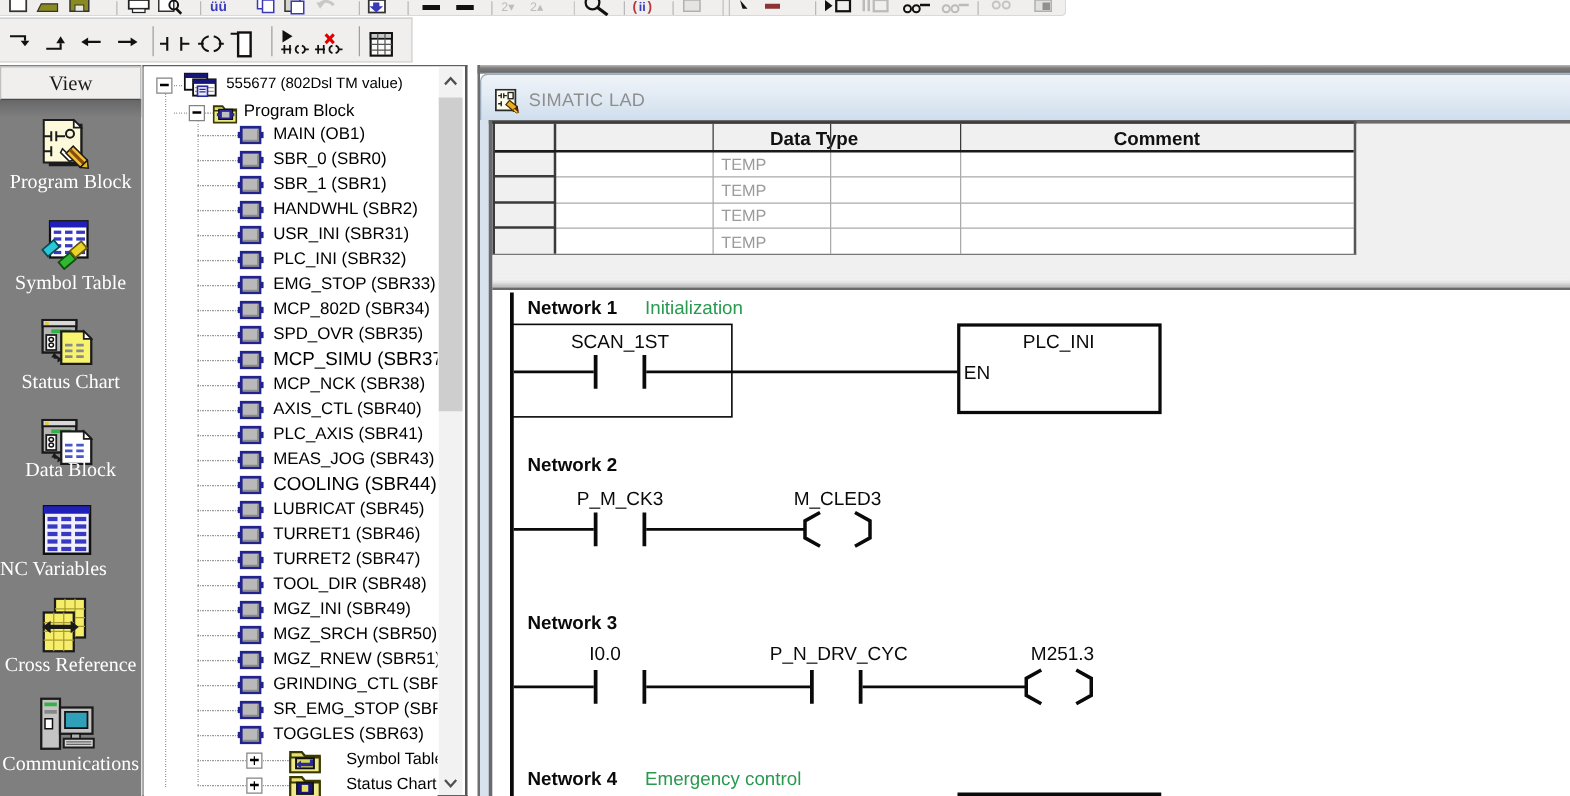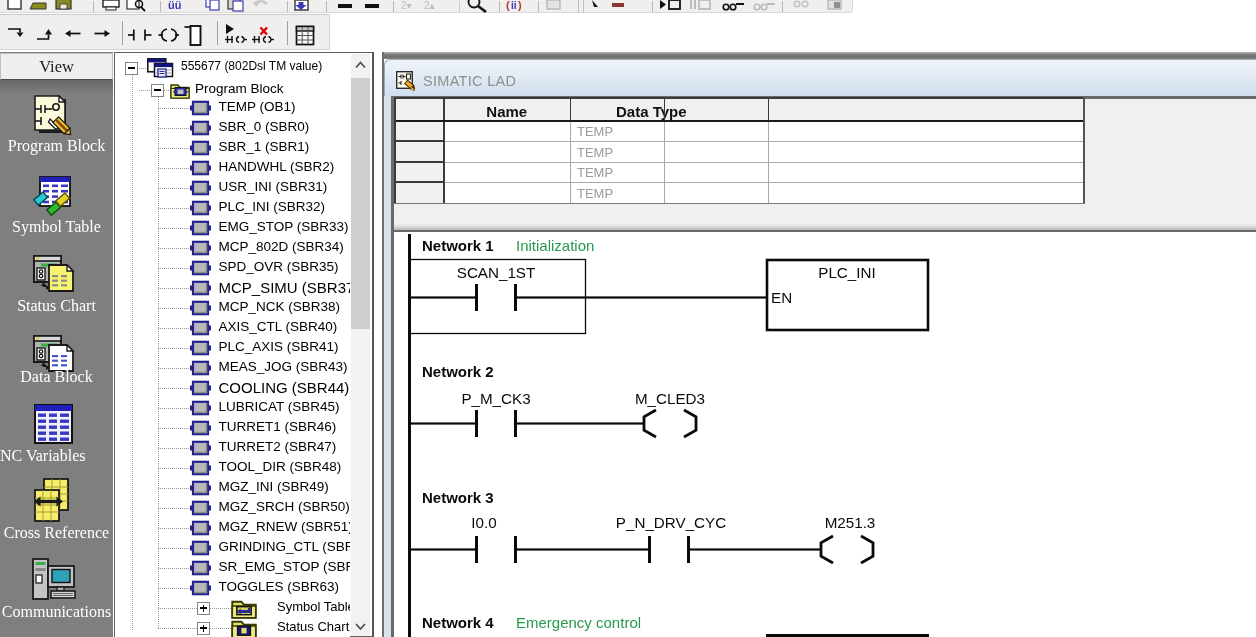--- a/index.html
+++ b/index.html
@@ -322,21 +322,21 @@
         <rect x="15" y="8.5" width="2.5" height="2.5" fill="#2a2a9a"></rect>
       </svg>
 <div class="a txt" style="left:80.0px;top:27.0px;font-size:13.5px;color:#000;">Program Block</div>
 <div class="a" style="left:43.0px;top:54.5px;width:34.0px;height:1px;background-image:repeating-linear-gradient(to right,#9a9a9a 0 1px,transparent 1px 2px);"></div>
 <svg class="a" style="left:75.0px;top:46.5px;" width="21" height="16" viewBox="0 0 21 16">
         <rect x="0" y="5.5" width="3.5" height="5" fill="#23238e"></rect>
         <rect x="17.5" y="5.5" width="3.5" height="5" fill="#23238e"></rect>
         <rect x="3" y="1.8" width="15" height="12.4" fill="#b9b9b9" stroke="#23238e" stroke-width="2.2"></rect>
         <path d="M4.5 12.5 h12 v-9" fill="none" stroke="#8a8a8a" stroke-width="1.6"></path>
       </svg>
-<div class="a txt" style="left:103.5px;top:45.0px;font-size:13.5px;color:#000;">TEMP (OB1)</div>
+<div class="a txt" style="left:103.5px;top:45.0px;font-size:13.5px;color:#000;">MAIN (OB1)</div>
 <div class="a" style="left:43.0px;top:74.5px;width:34.0px;height:1px;background-image:repeating-linear-gradient(to right,#9a9a9a 0 1px,transparent 1px 2px);"></div>
 <svg class="a" style="left:75.0px;top:66.5px;" width="21" height="16" viewBox="0 0 21 16">
         <rect x="0" y="5.5" width="3.5" height="5" fill="#23238e"></rect>
         <rect x="17.5" y="5.5" width="3.5" height="5" fill="#23238e"></rect>
         <rect x="3" y="1.8" width="15" height="12.4" fill="#b9b9b9" stroke="#23238e" stroke-width="2.2"></rect>
         <path d="M4.5 12.5 h12 v-9" fill="none" stroke="#8a8a8a" stroke-width="1.6"></path>
       </svg>
 <div class="a txt" style="left:103.5px;top:65.0px;font-size:13.5px;color:#000;">SBR_0 (SBR0)</div>
 <div class="a" style="left:43.0px;top:94.5px;width:34.0px;height:1px;background-image:repeating-linear-gradient(to right,#9a9a9a 0 1px,transparent 1px 2px);"></div>
 <svg class="a" style="left:75.0px;top:86.5px;" width="21" height="16" viewBox="0 0 21 16">
@@ -570,22 +570,22 @@
 <rect x="9.5" y="11" width="8" height="4.5" fill="#e8b020" stroke="#4a3000" stroke-width="1"></rect>
 <path d="M17.5 11 l3 2.25 -3 2.25 z" fill="#7a1a00" stroke="#4a1000" stroke-width="0.8"></path>
 </g>
 <path d="M15.5 15.5 l3.5 3.5 -2 0.5 -2.2 -2.2 z" fill="#f2c838" stroke="#6a4a00" stroke-width="0.8"></path>
 </svg>
 <div class="a txt" style="left:423px;top:73px;font-size:14.5px;color:#8e8e8e;letter-spacing:0.3px;">SIMATIC LAD</div>
 <div class="a" style="left:391px;top:96px;width:2.5px;height:541px;background:#6a6a6a;"></div>
 <div class="a" style="left:391px;top:96px;width:865px;height:2.5px;background:#6a6a6a;"></div>
 <div class="a" style="left:393.5px;top:98.5px;width:862.5px;height:124px;background:#f0f0f0;"></div>
 <div class="a" style="left:443.5px;top:120.5px;width:639.5px;height:82.0px;background:#ffffff;"></div>
-<div class="a txt" style="left:506.8px;top:103px;width:200px;margin-left:-100px;text-align:center;font-size:15px;font-weight:bold;color:#111;">Name</div>
 <div class="a txt" style="left:716.0px;top:103px;width:200px;margin-left:-100px;font-size:15px;font-weight:bold;color:#111;">Data Type</div>
+<div class="a txt" style="left:925.5px;top:103px;width:200px;margin-left:-100px;text-align:center;font-size:15px;font-weight:bold;color:#111;">Comment</div>
 <div class="a txt" style="left:577px;top:124.2px;font-size:13px;color:#9b9b9b;">TEMP</div>
 <div class="a txt" style="left:577px;top:144.8px;font-size:13px;color:#9b9b9b;">TEMP</div>
 <div class="a txt" style="left:577px;top:165.2px;font-size:13px;color:#9b9b9b;">TEMP</div>
 <div class="a txt" style="left:577px;top:185.8px;font-size:13px;color:#9b9b9b;">TEMP</div>
 <div class="a" style="left:443.5px;top:141.0px;width:639.5px;height:1px;background:#aaaaaa;"></div>
 <div class="a" style="left:443.5px;top:161.5px;width:639.5px;height:1px;background:#aaaaaa;"></div>
 <div class="a" style="left:443.5px;top:182.0px;width:639.5px;height:1px;background:#aaaaaa;"></div>
 <div class="a" style="left:570.0px;top:120.5px;width:1px;height:82.0px;background:#aaaaaa;"></div>
 <div class="a" style="left:664.0px;top:120.5px;width:1px;height:82.0px;background:#aaaaaa;"></div>
 <div class="a" style="left:768.0px;top:120.5px;width:1px;height:82.0px;background:#aaaaaa;"></div>

